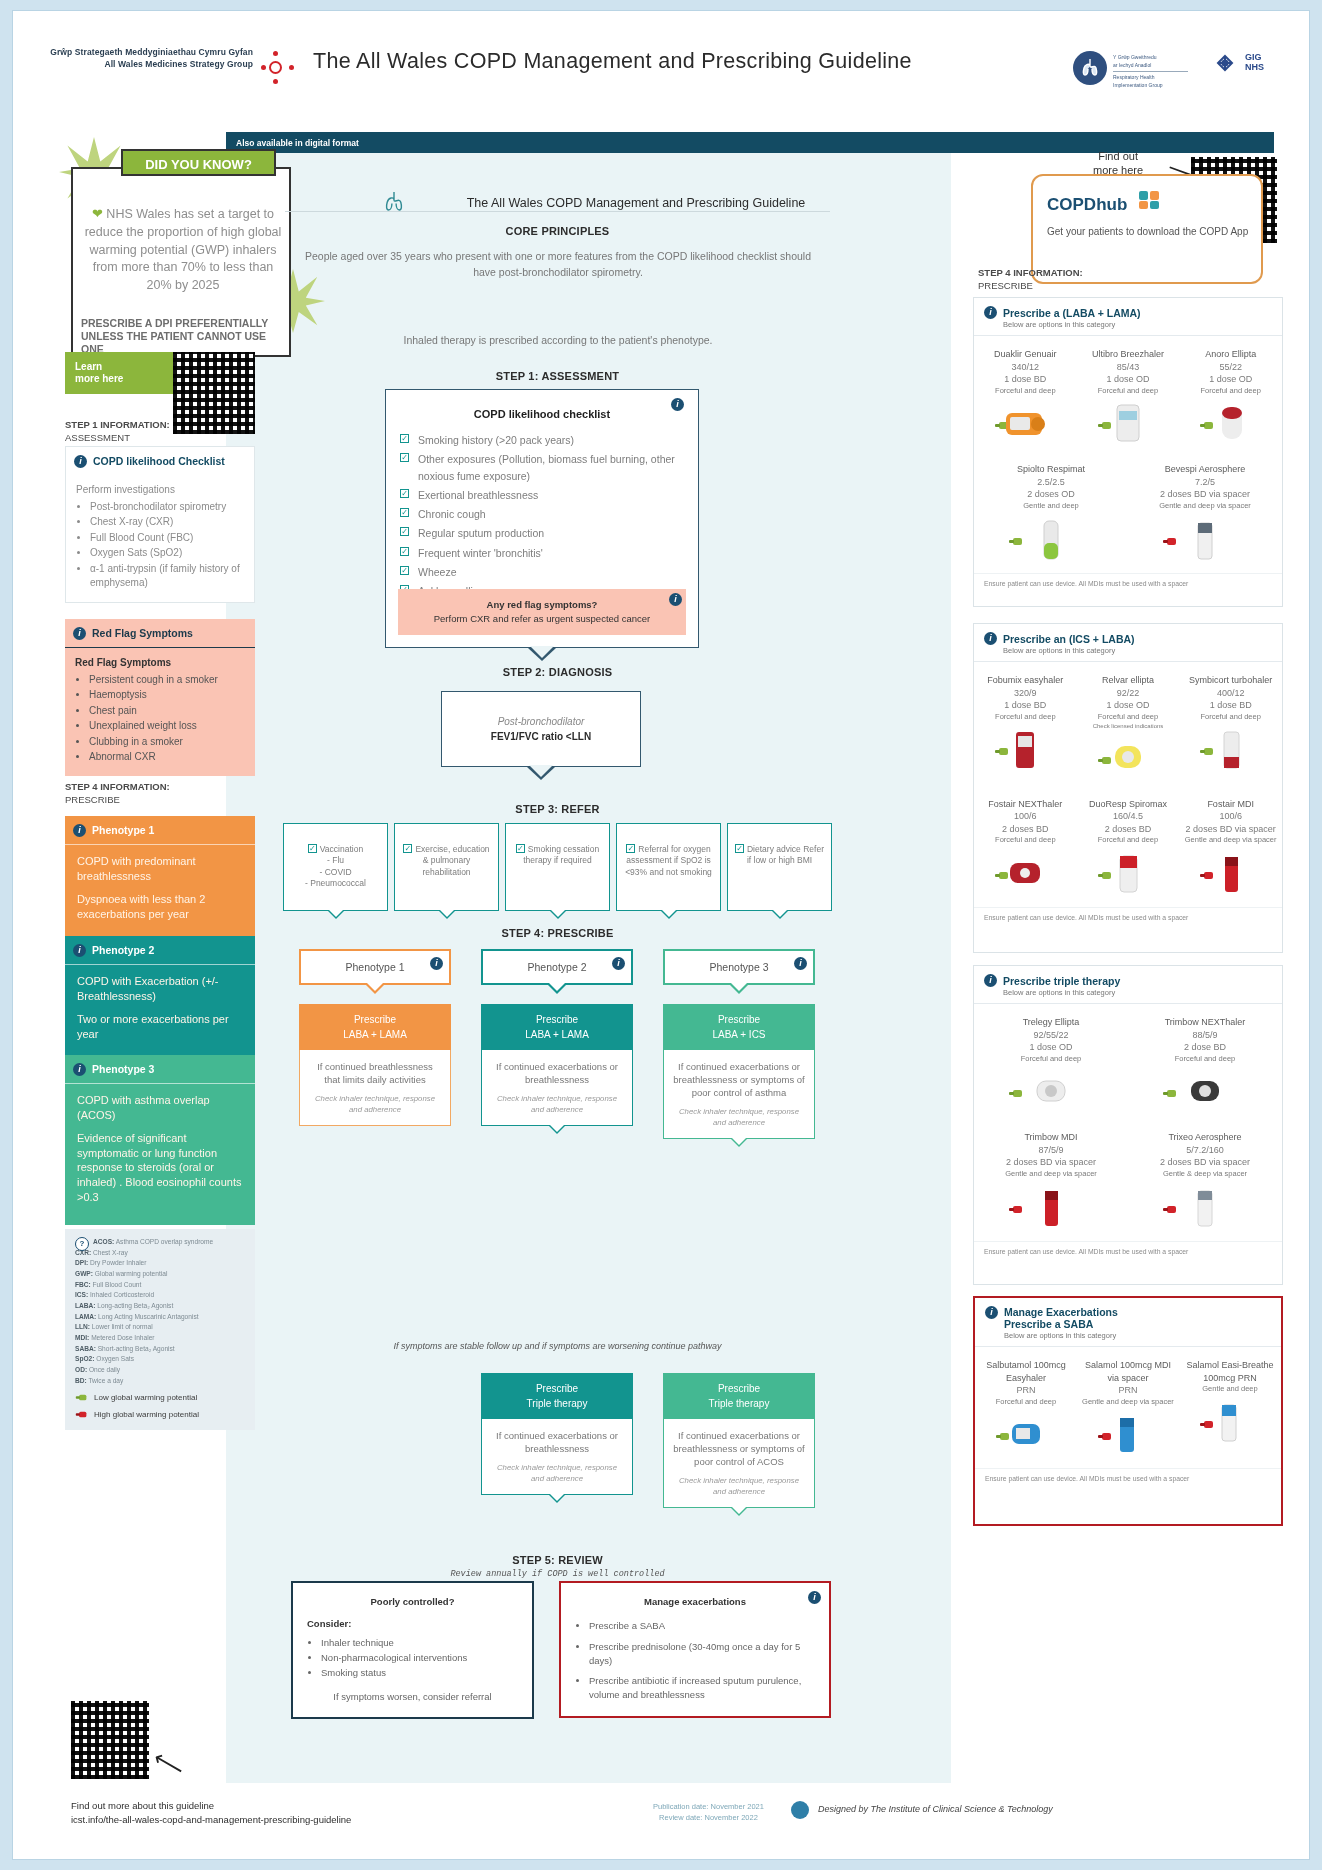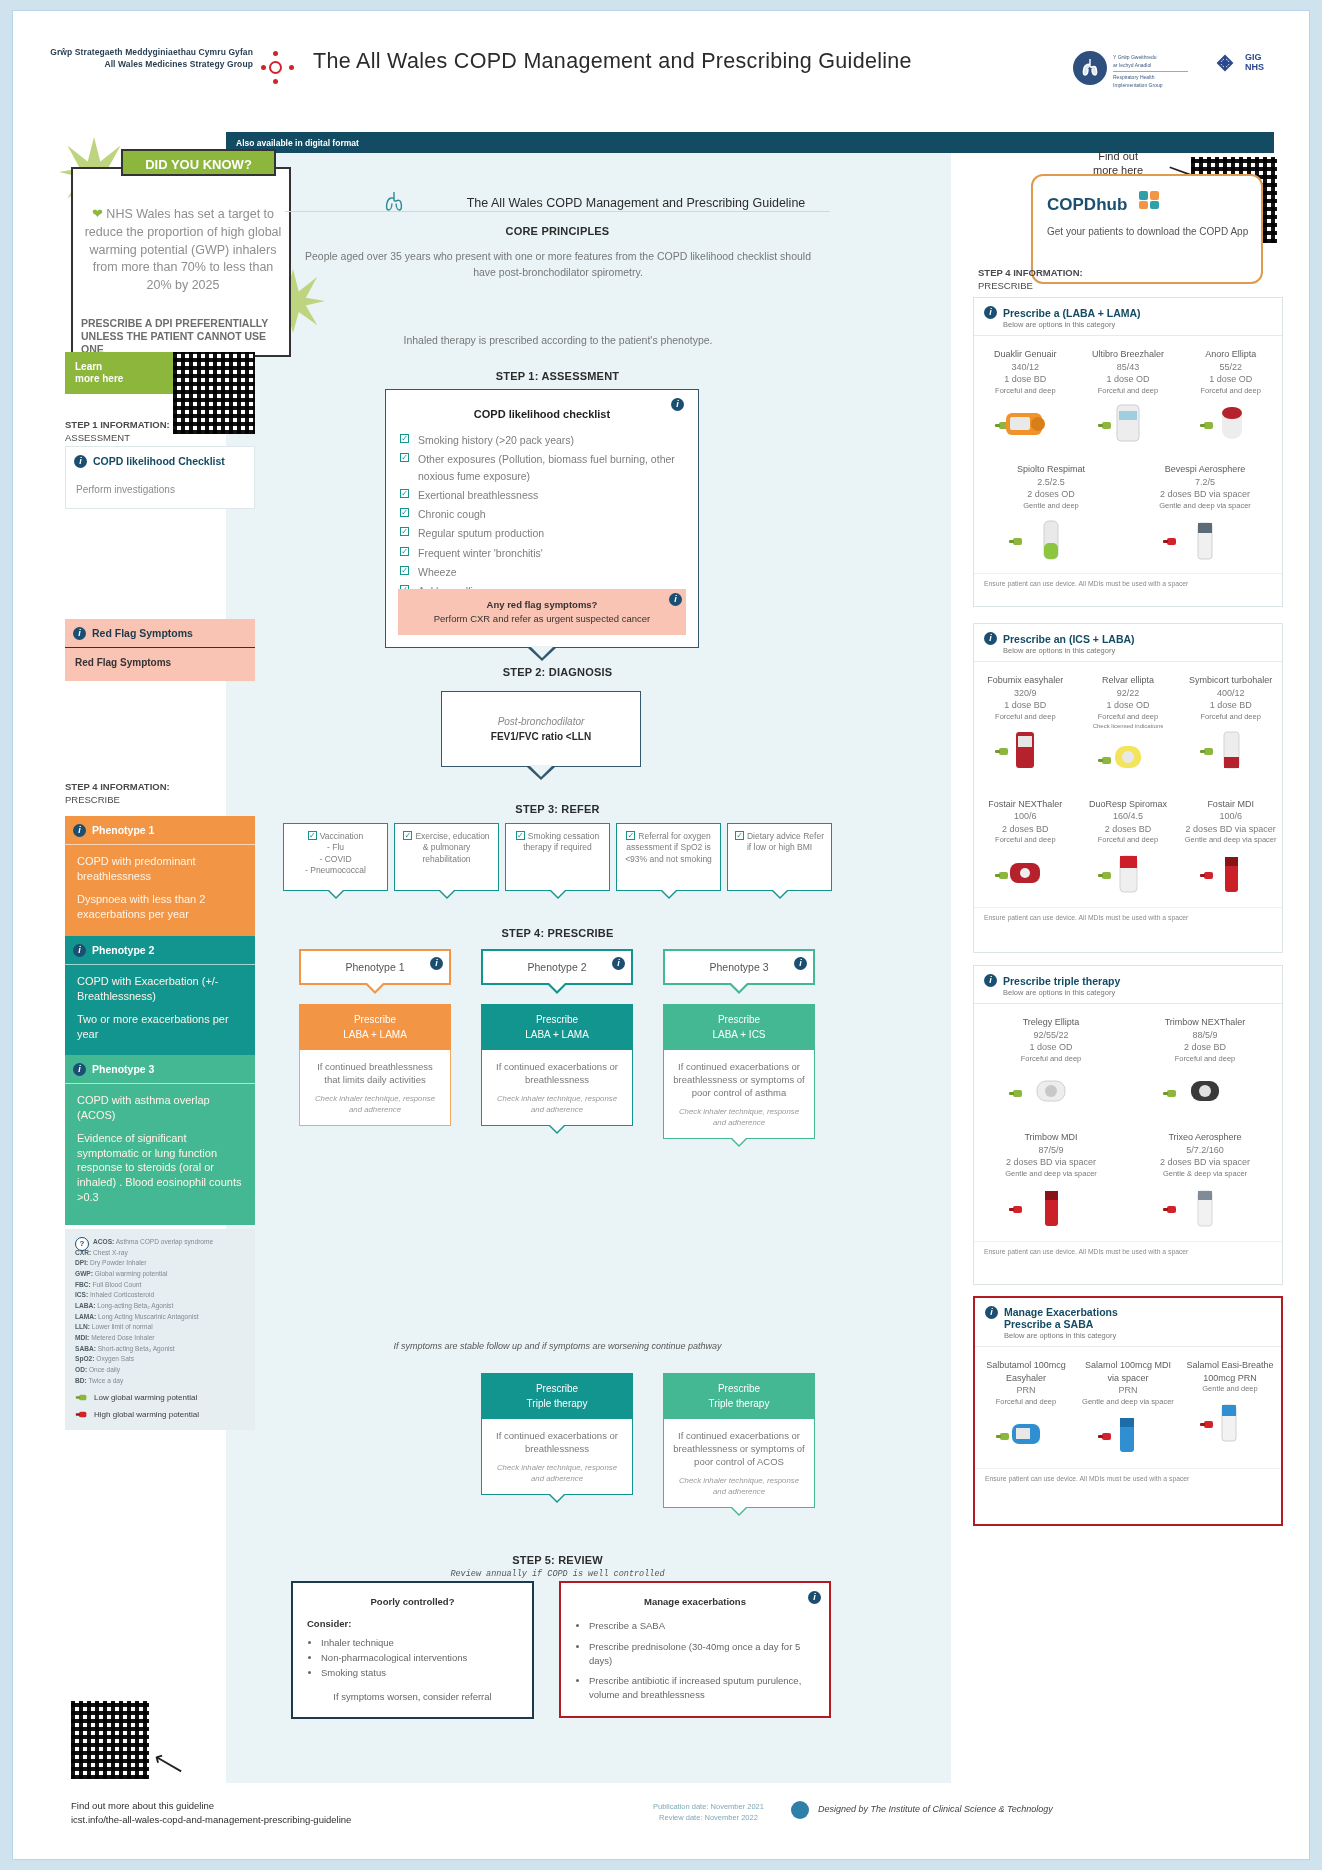--- a/index.html
+++ b/index.html
@@ -119,21 +119,21 @@
   .redflagbar { position:absolute; left:12px; right:12px; bottom:12px; background:#fac4b4; padding:9px 8px; text-align:center; font-size:9.5px; color:#333; line-height:1.5;}
   .redflagbar b { font-weight:bold; }
   .tail { position:absolute; width:0; height:0; border-left:14px solid transparent; border-right:14px solid transparent; }
 
   .diag-box { position:absolute; left:428px; top:668px; width:200px; height:76px; background:#fff; border:1px solid #33586e;
      display:flex; flex-direction:column; align-items:center; justify-content:center; font-size:10px; line-height:1.5;}
   .diag-box .l1 { color:#888;font-style:italic; }
   .diag-box .l2 { color:#2b2b2b; font-weight:bold; }
 
   .refer-row { position:absolute; left:270px; top:806px; width:550px; display:flex; gap:6px; }
-  .refer-box { width:105px; min-height:68px; background:#fff; border:1px solid #12948f; padding:7px 6px; font-size:8.5px;
+  .refer-box { width:105px; min-height:68px; background:#fff; border:1px solid #12948f; padding:20px 6px; font-size:8.5px;
      color:#7d7d7d; line-height:1.35; text-align:center; position:relative;}
   .refer-box .cbox { position:static; display:inline-block; margin-right:3px; vertical-align:1px;}
   .refer-notch { position:absolute; left:50%; margin-left:-9px; bottom:-9px; width:0;height:0;
      border-left:9px solid transparent; border-right:9px solid transparent; border-top:9px solid #12948f;}
   .refer-notch:after { content:''; position:absolute; left:-7px; top:-9px; width:0;height:0;
      border-left:7px solid transparent; border-right:7px solid transparent; border-top:7px solid #fff;}
 
   .ph-head-row { position:absolute; left:286px; top:938px; width:520px; display:flex; gap:30px; }
   .ph-head { width:152px; height:36px; background:#fff; display:flex; align-items:center; justify-content:center;
      font-size:10.5px; color:#555; position:relative; }
@@ -266,30 +266,45 @@
     <span>STEP 1 INFORMATION:</span><br><span class="sub">ASSESSMENT</span>
   </div>
 
   <div class="sidecard card-check">
     <div class="hd">
       <span class="iic">i</span>
       <span>COPD likelihood Checklist</span>
     </div>
     <div class="bd">
       <div>Perform investigations</div>
+      <ul class="tight">
+        <li>Post-bronchodilator spirometry</li>
+        <li>Chest X-ray (CXR)</li>
+        <li>Full Blood Count (FBC)</li>
+        <li>Oxygen Sats (SpO2)</li>
+        <li>α-1 anti-trypsin (if family history of emphysema)</li>
+      </ul>
     </div>
   </div>
 
   <div class="sidecard card-red">
     <div class="hd">
       <span class="iic">i</span>
       <span>Red Flag Symptoms</span>
     </div>
     <div class="bd">
       <b>Red Flag Symptoms</b>
+      <ul class="tight">
+        <li>Persistent cough in a smoker</li>
+        <li>Haemoptysis</li>
+        <li>Chest pain</li>
+        <li>Unexplained weight loss</li>
+        <li>Clubbing in a smoker</li>
+        <li>Abnormal CXR</li>
+      </ul>
     </div>
   </div>
 
   <div class="steplabel" style="left:52px; top:770px;">
     <span>STEP 4 INFORMATION:</span><br><span class="sub">PRESCRIBE</span>
   </div>
 
   <div class="pheno p1">
     <div class="hd">
       <span class="iic">i</span>

